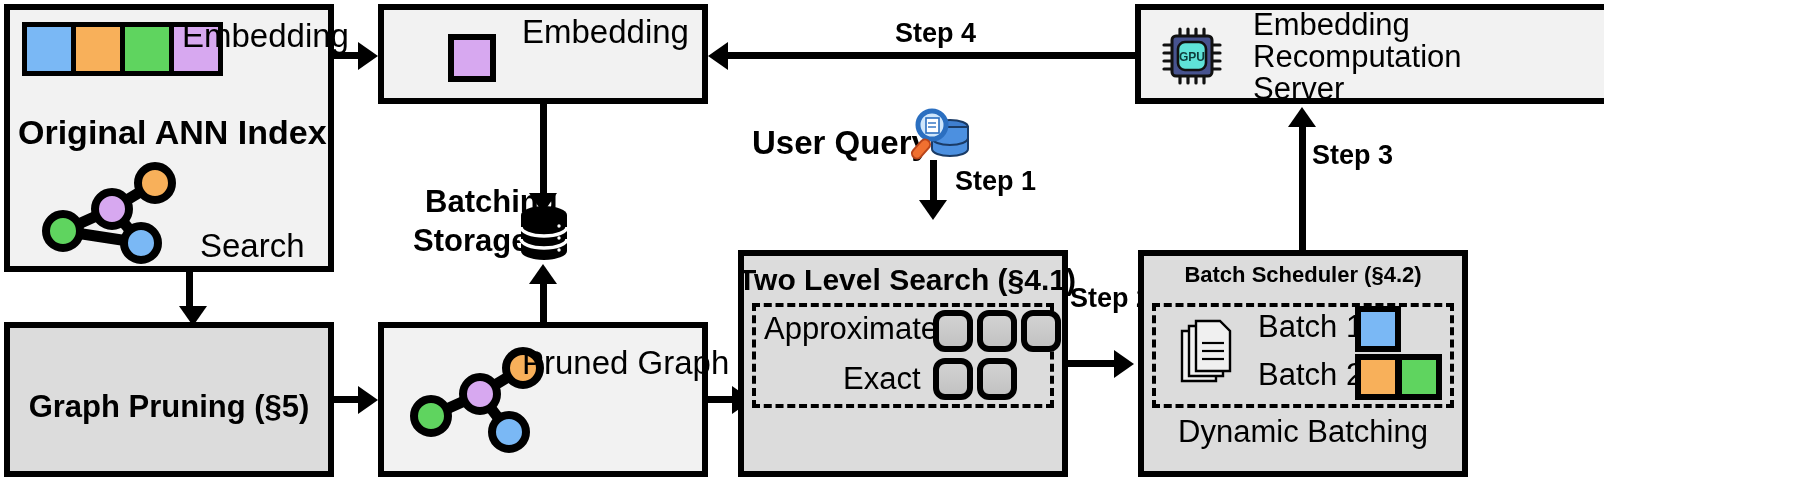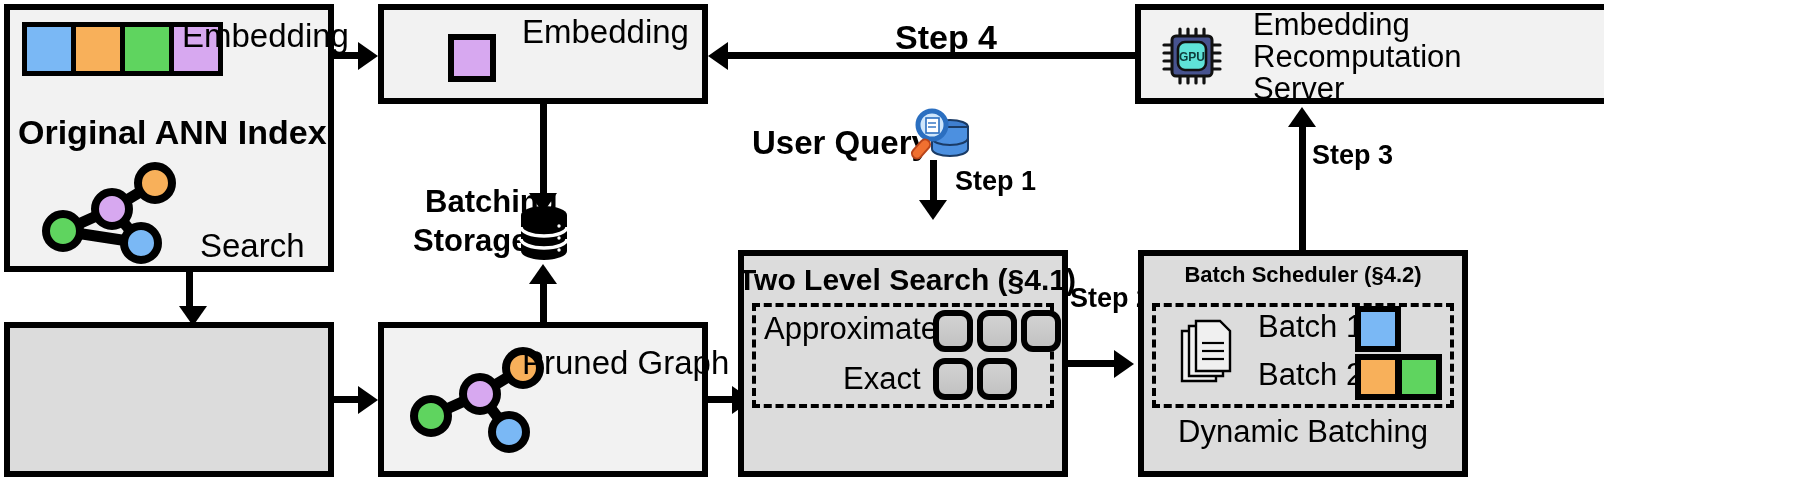--- a/index.html
+++ b/index.html
@@ -65,20 +65,21 @@
       <circle cx="27" cy="66" r="17" fill="#5fd45f" stroke="#000" stroke-width="8"></circle>
       <circle cx="105" cy="78" r="17" fill="#7ab8f5" stroke="#000" stroke-width="8"></circle>
     </svg>
   </div>
   <div class="lbl" style="left:200px;top:228px;font-size:33px;">Search</div>
 
   <div class="vline" style="left:186px;top:272px;height:38px;"></div>
   <div class="ahead ah-d" style="left:179px;top:306px;"></div>
 
   <div class="box shade" style="left:4px;top:322px;width:330px;height:155px;"></div>
+  <div class="lbl bold ctr" style="left:4px;top:390px;width:330px;font-size:31px;">Graph Pruning (§5)</div>
 
   <div class="hline" style="left:334px;top:52px;width:28px;"></div>
   <div class="ahead ah-r" style="left:358px;top:42px;"></div>
 
   <div class="hline" style="left:334px;top:396px;width:28px;"></div>
   <div class="ahead ah-r" style="left:358px;top:386px;"></div>
 
   <div class="box" style="left:378px;top:4px;width:330px;height:100px;"></div>
   <div class="sq" style="left:448px;top:34px;width:48px;height:48px;background:#d7a8f0;"></div>
   <div class="lbl" style="left:522px;top:14px;font-size:33px;">Embedding</div>
@@ -225,15 +226,15 @@
       <text x="32" y="36" font-family="Liberation Sans, sans-serif" font-size="12" font-weight="bold" fill="#0d3b3b" text-anchor="middle">GPU</text>
     </svg>
   </div>
 
   <div class="lbl" style="left:1253px;top:8px;font-size:31px;">Embedding</div>
   <div class="lbl" style="left:1253px;top:40px;font-size:31px;">Recomputation</div>
   <div class="lbl" style="left:1253px;top:72px;font-size:31px;">Server</div>
 
   <div class="hline" style="left:725px;top:52px;width:410px;"></div>
   <div class="ahead ah-l" style="left:708px;top:42px;"></div>
-  <div class="lbl bold" style="left:895px;top:18px;font-size:34px;">Step 4</div>
+  <div class="lbl bold" style="left:895px;top:18px;font-size:27px;">Step 4</div>
 
 </div>
 
 </body></html>

